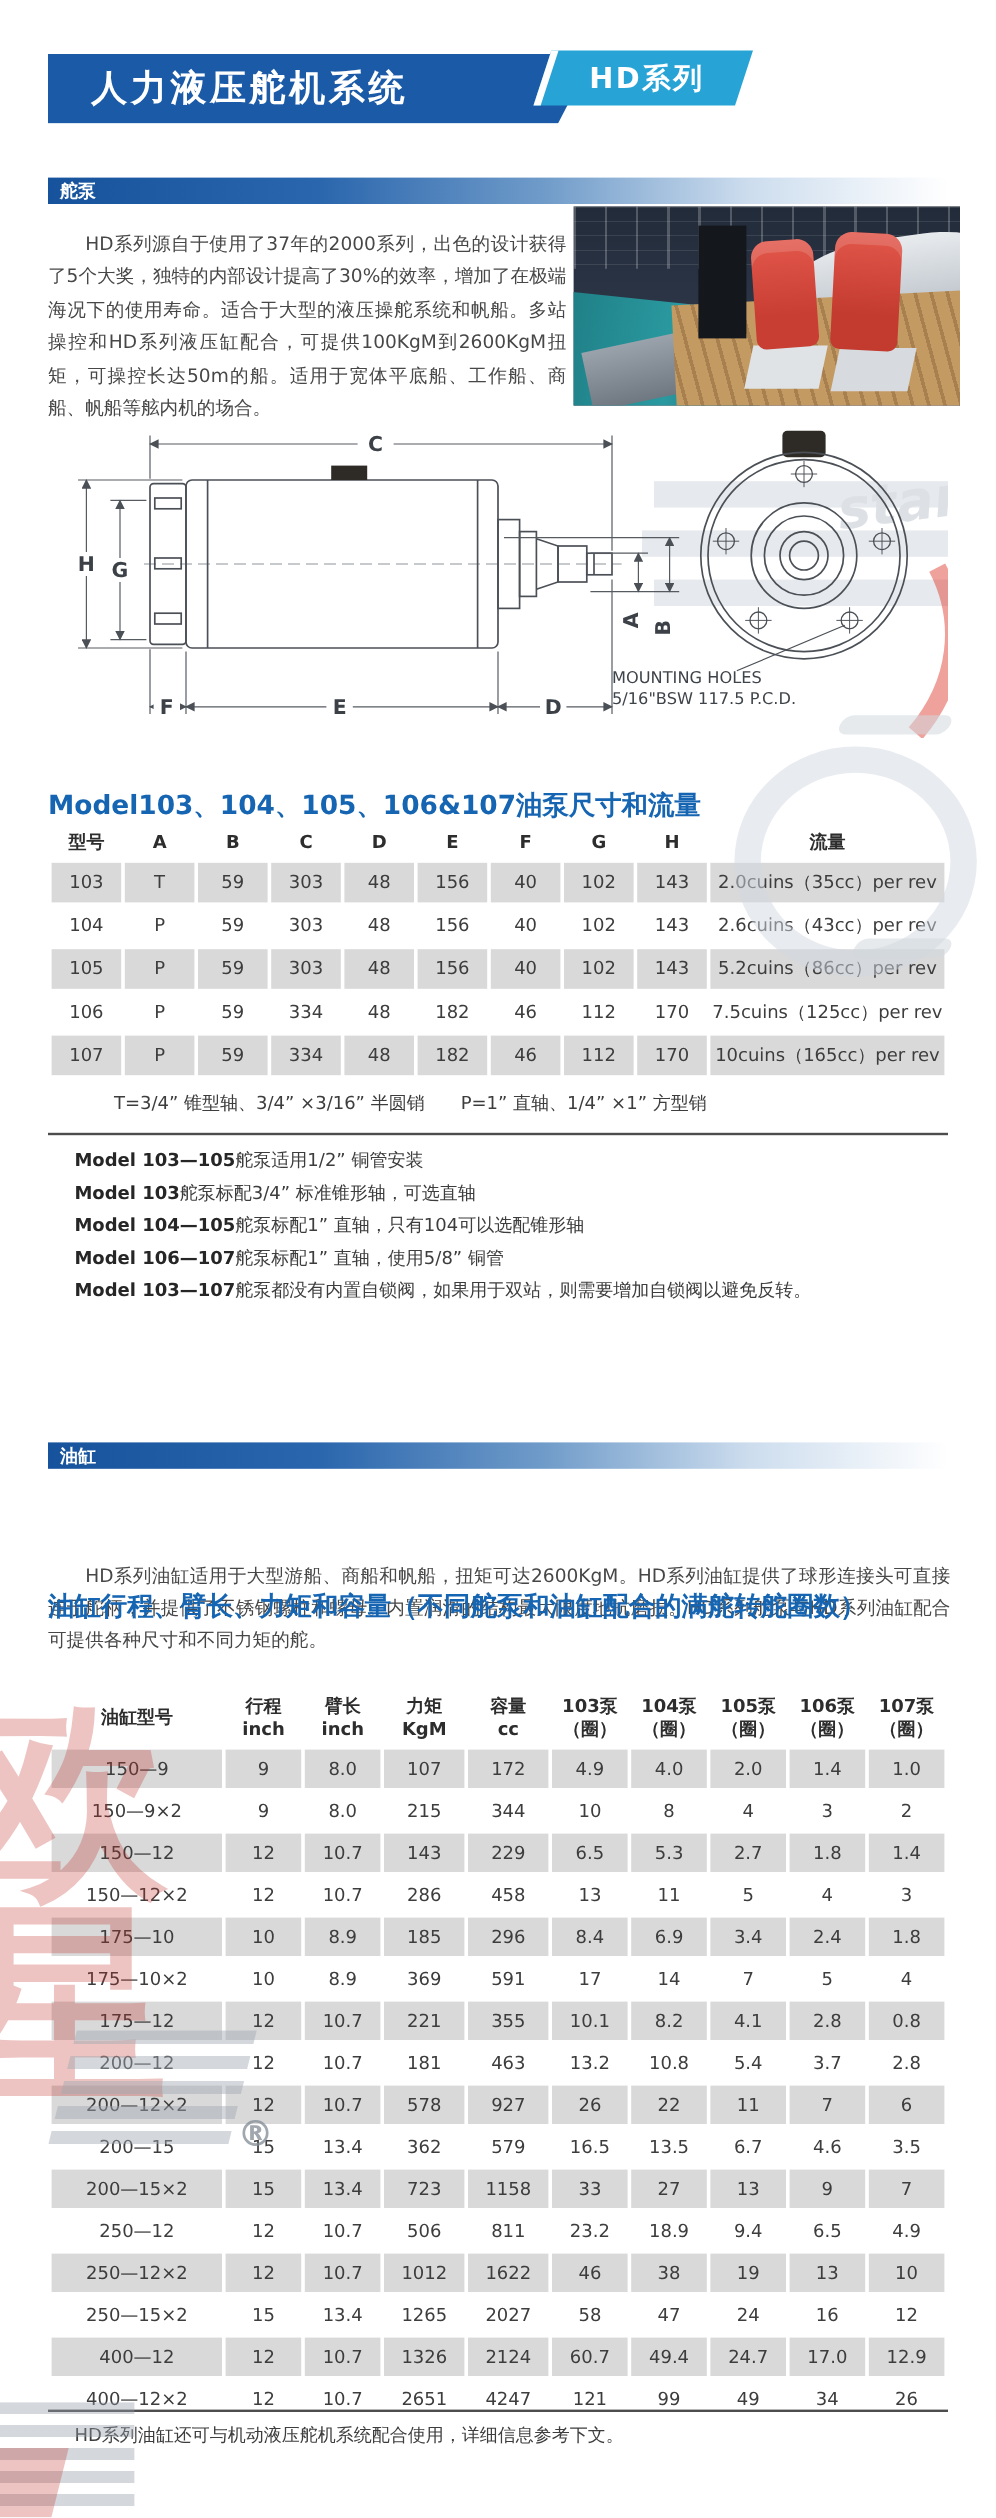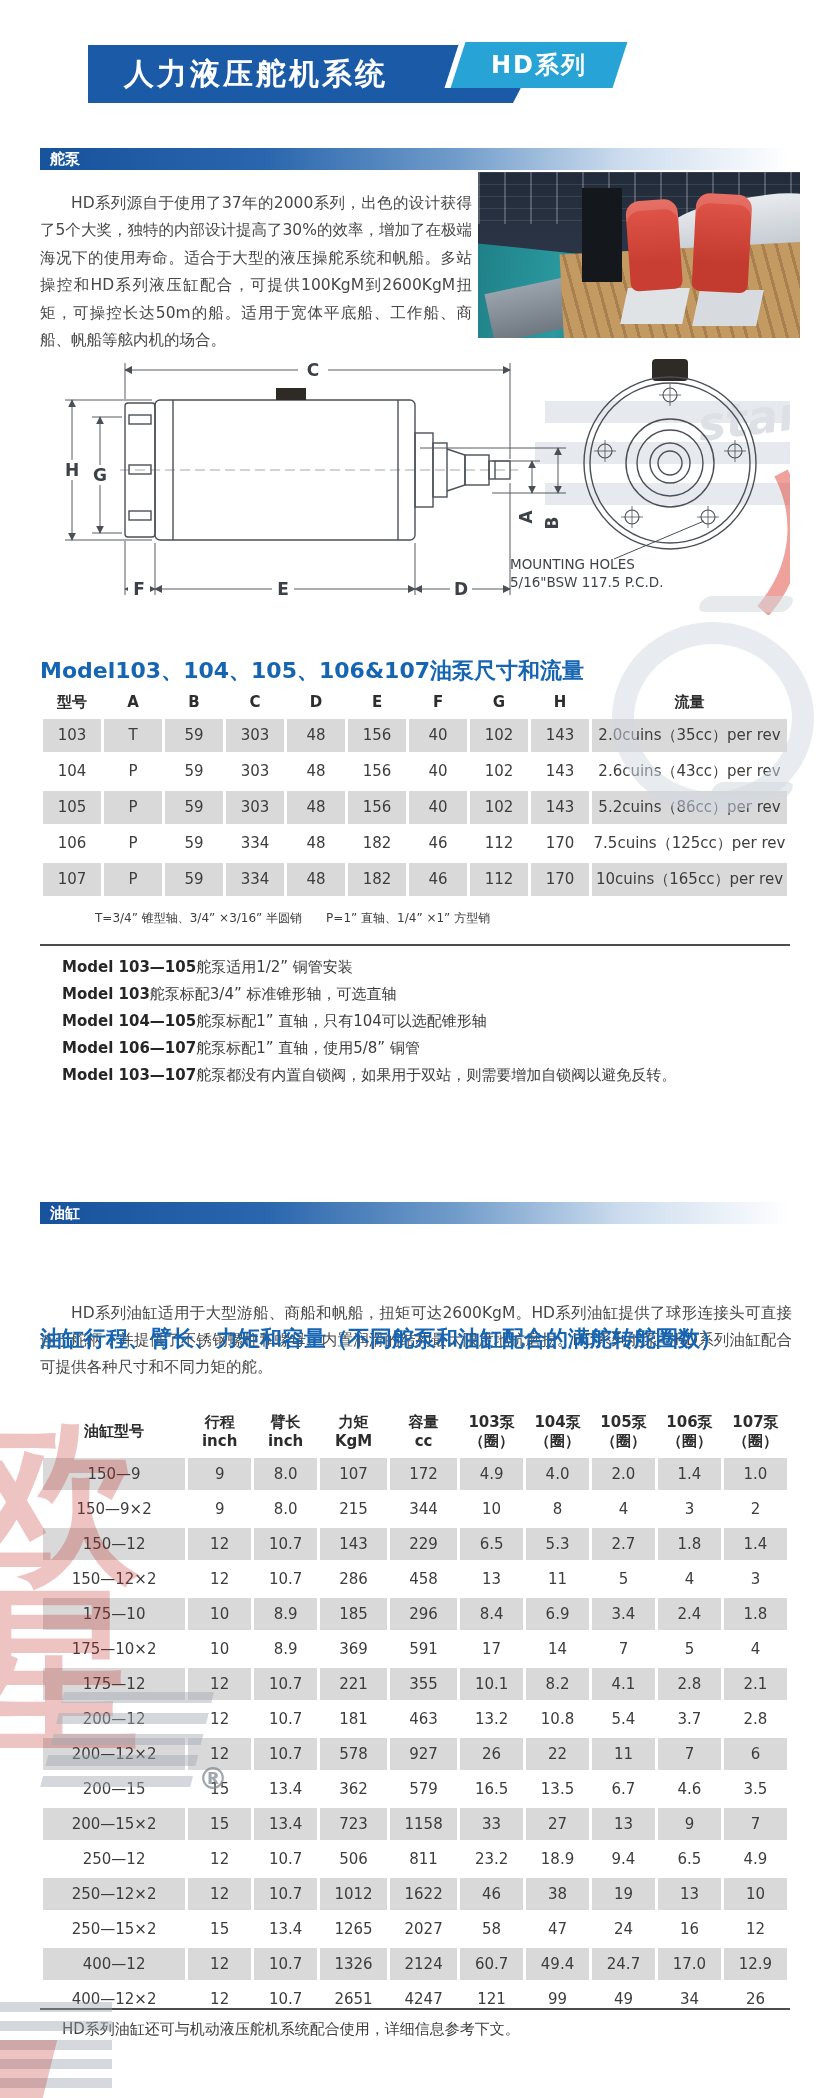--- a/index.html
+++ b/index.html
@@ -3,21 +3,21 @@
 <meta charset="utf-8">
 <style>
   html,body{margin:0;padding:0;background:#fff;}
   .page{position:relative;width:830px;height:2098px;background:#fff;overflow:hidden;
         font-family:"DejaVu Sans","Liberation Sans",sans-serif;color:#3d3d3d;}
 
   
   .header-bar{position:absolute;left:40px;top:45px;width:455px;height:58px;background:#1a5aa6;
     clip-path:polygon(0 0,100% 0,calc(100% - 30px) 100%,0 100%);
     color:#fff;font-size:30px;font-weight:bold;line-height:58px;padding-left:36px;
-    letter-spacing:3px;box-sizing:border-box;z-index:1;margin-left:48px;}
+    letter-spacing:3px;box-sizing:border-box;z-index:1;}
   .badge{position:absolute;left:452px;top:42px;width:162px;height:46px;background:#27a3d6;
     transform:skewX(-18deg);border-left:6px solid #fff;z-index:2;}
   .badge span{display:block;transform:skewX(18deg);text-align:center;line-height:46px;
     color:#fff;font-weight:bold;font-size:24px;letter-spacing:2px;}
 
   
   .section-bar{position:absolute;left:40px;width:750px;height:22px;color:#fff;font-weight:bold;
     font-size:15px;line-height:22px;padding-left:10px;box-sizing:border-box;
     background:linear-gradient(90deg,#17539c 0%,#2a66ad 30%,#6f9bc9 55%,#cdddee 78%,#fff 100%);z-index:1;}
   #bar-pump{top:148px}
@@ -55,21 +55,21 @@
   .ph-base2{left:218px;top:118px;width:64px;height:36px;transform:skewX(-12deg);background:#d7dbdf;}
 
   
   .drawing{position:absolute;left:40px;top:345px;z-index:1;}
   .drawing text{font-family:"DejaVu Sans","Liberation Sans",sans-serif;}
 
   
   .tbl-title{position:absolute;left:40px;color:#1565b2;font-weight:bold;font-size:22px;z-index:1;}
   #pump-title{top:656px}
   #cyl-title{top:1324px}
-  .note-shaft{position:absolute;left:95px;top:910px;font-size:12px;color:#3d3d3d;z-index:1;}
+  .note-shaft{position:absolute;left:95px;top:910px;font-size:15px;color:#3d3d3d;z-index:1;}
   .divider{position:absolute;left:40px;width:750px;height:2px;background:#4d4d4d;z-index:1;}
   #div1{top:944px}
   #div2{top:2008px}
   .model-notes{position:absolute;left:62px;top:954px;font-size:15px;line-height:27px;color:#3d3d3d;z-index:1;}
   .model-note b{color:#262626;}
   .footer-note{position:absolute;left:62px;top:2020px;font-size:15px;color:#3d3d3d;z-index:1;}
 
   
   table{border-collapse:separate;border-spacing:3px;width:750px;table-layout:fixed;
     font-size:15px;color:#3d3d3d;z-index:1;}
@@ -477,21 +477,21 @@
         <tr>
           <td>175—12</td>
           <td>12</td>
           <td>10.7</td>
           <td>221</td>
           <td>355</td>
           <td>10.1</td>
           <td>8.2</td>
           <td>4.1</td>
           <td>2.8</td>
-          <td>2.1</td>
+          <td>0.8</td>
         </tr>
         <tr>
           <td>200—12</td>
           <td>12</td>
           <td>10.7</td>
           <td>181</td>
           <td>463</td>
           <td>13.2</td>
           <td>10.8</td>
           <td>5.4</td>

